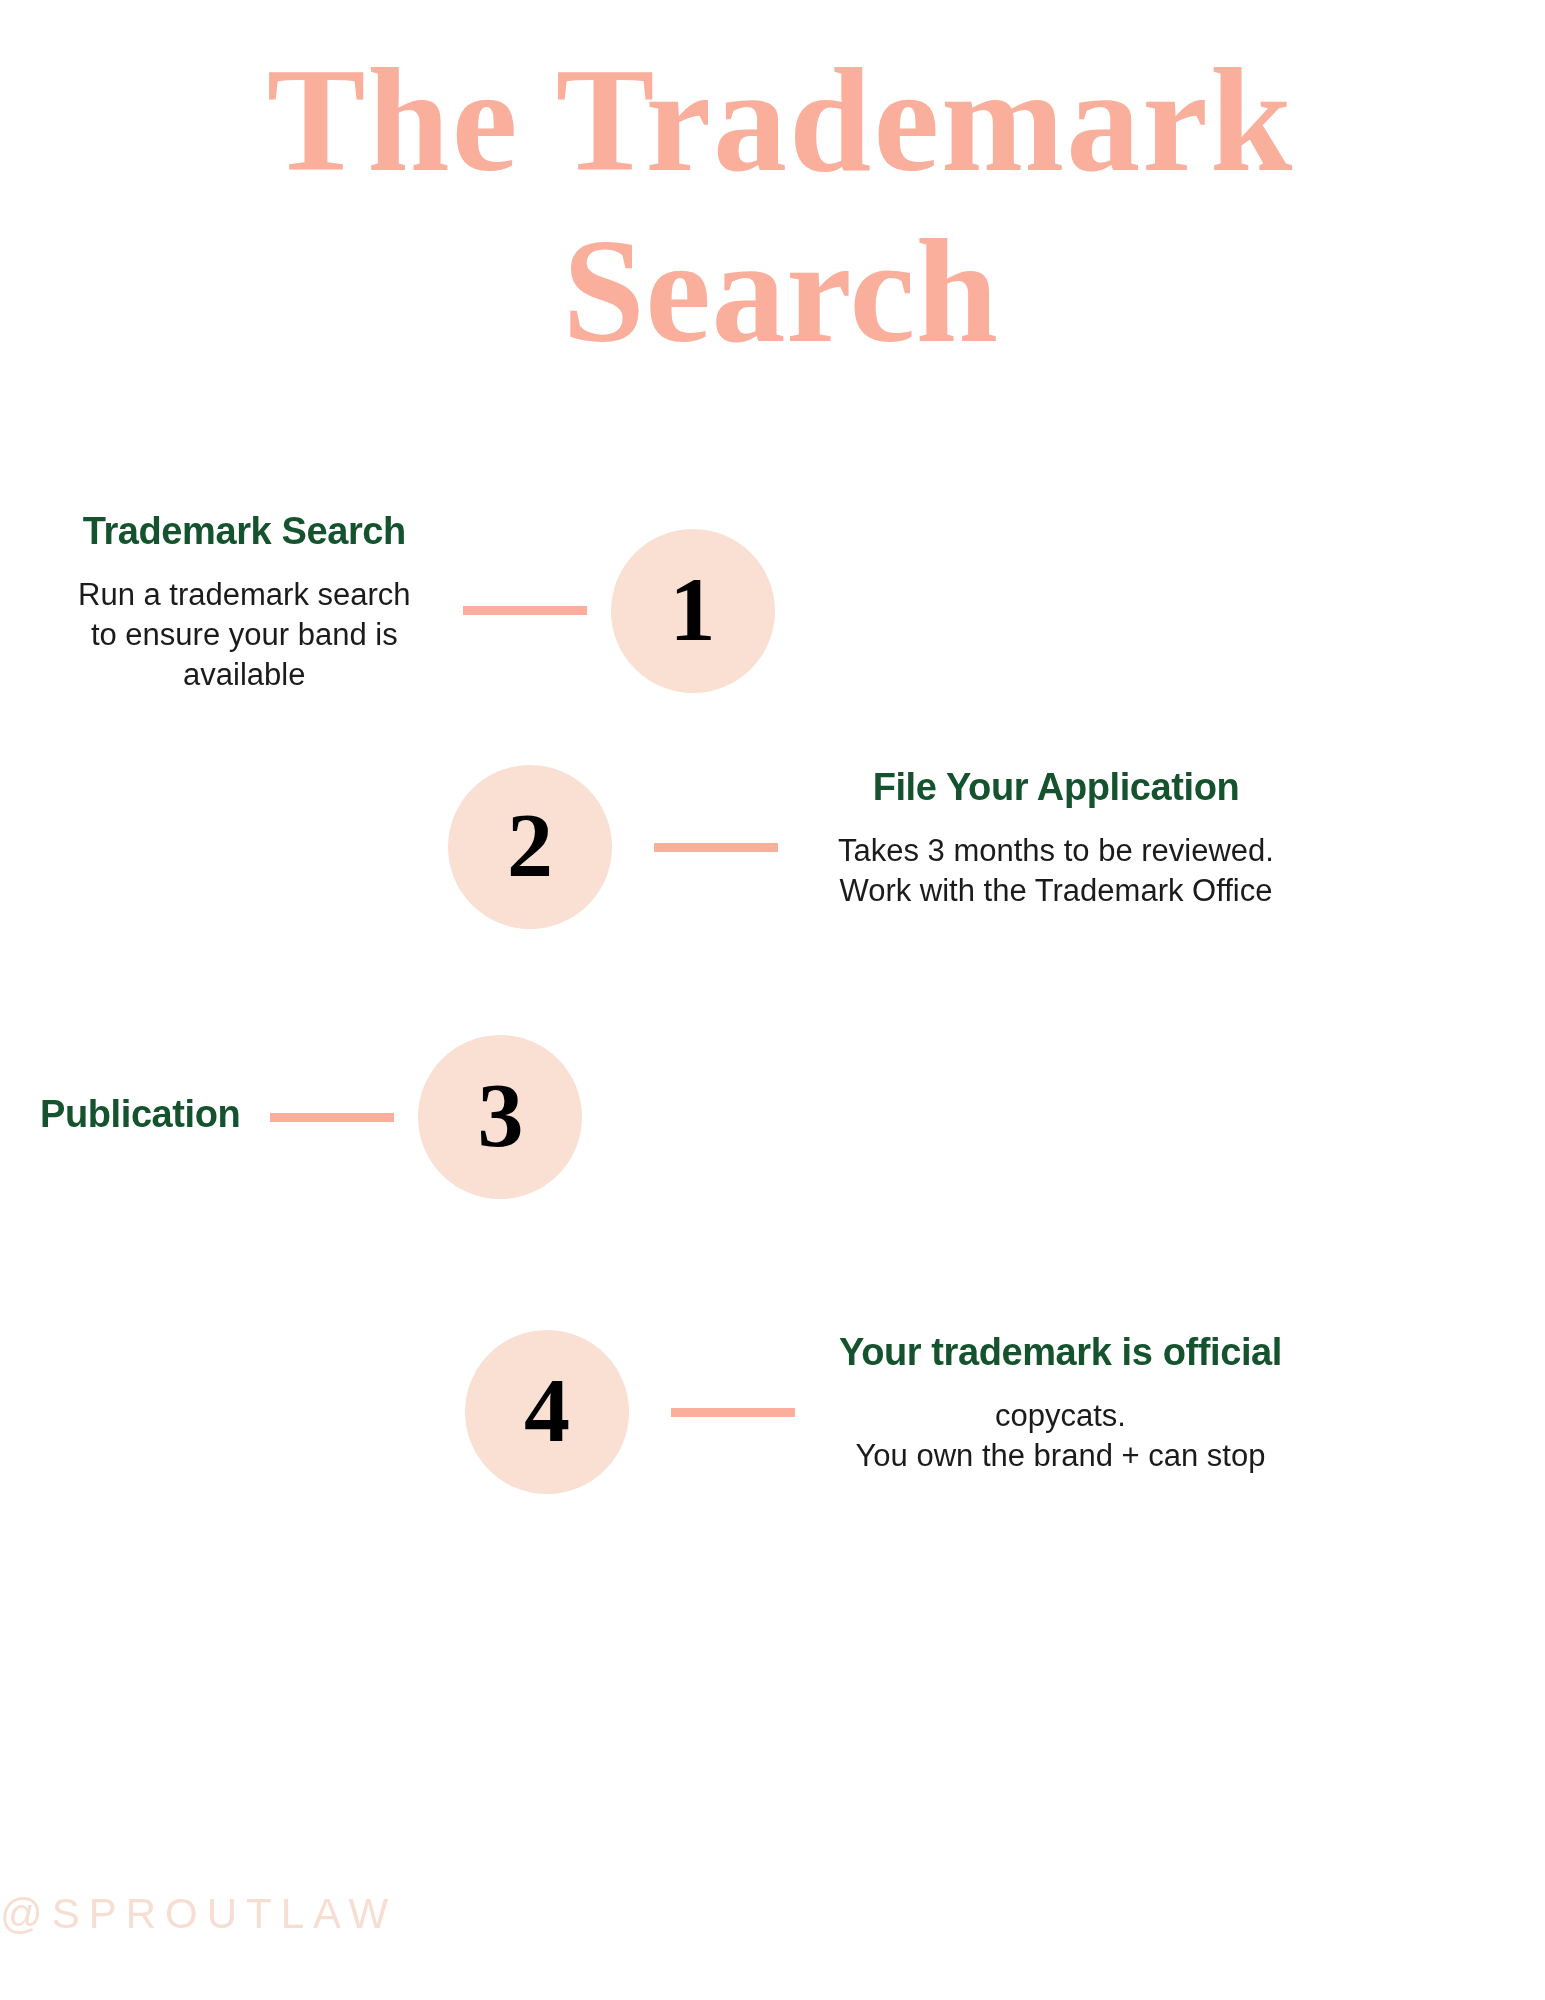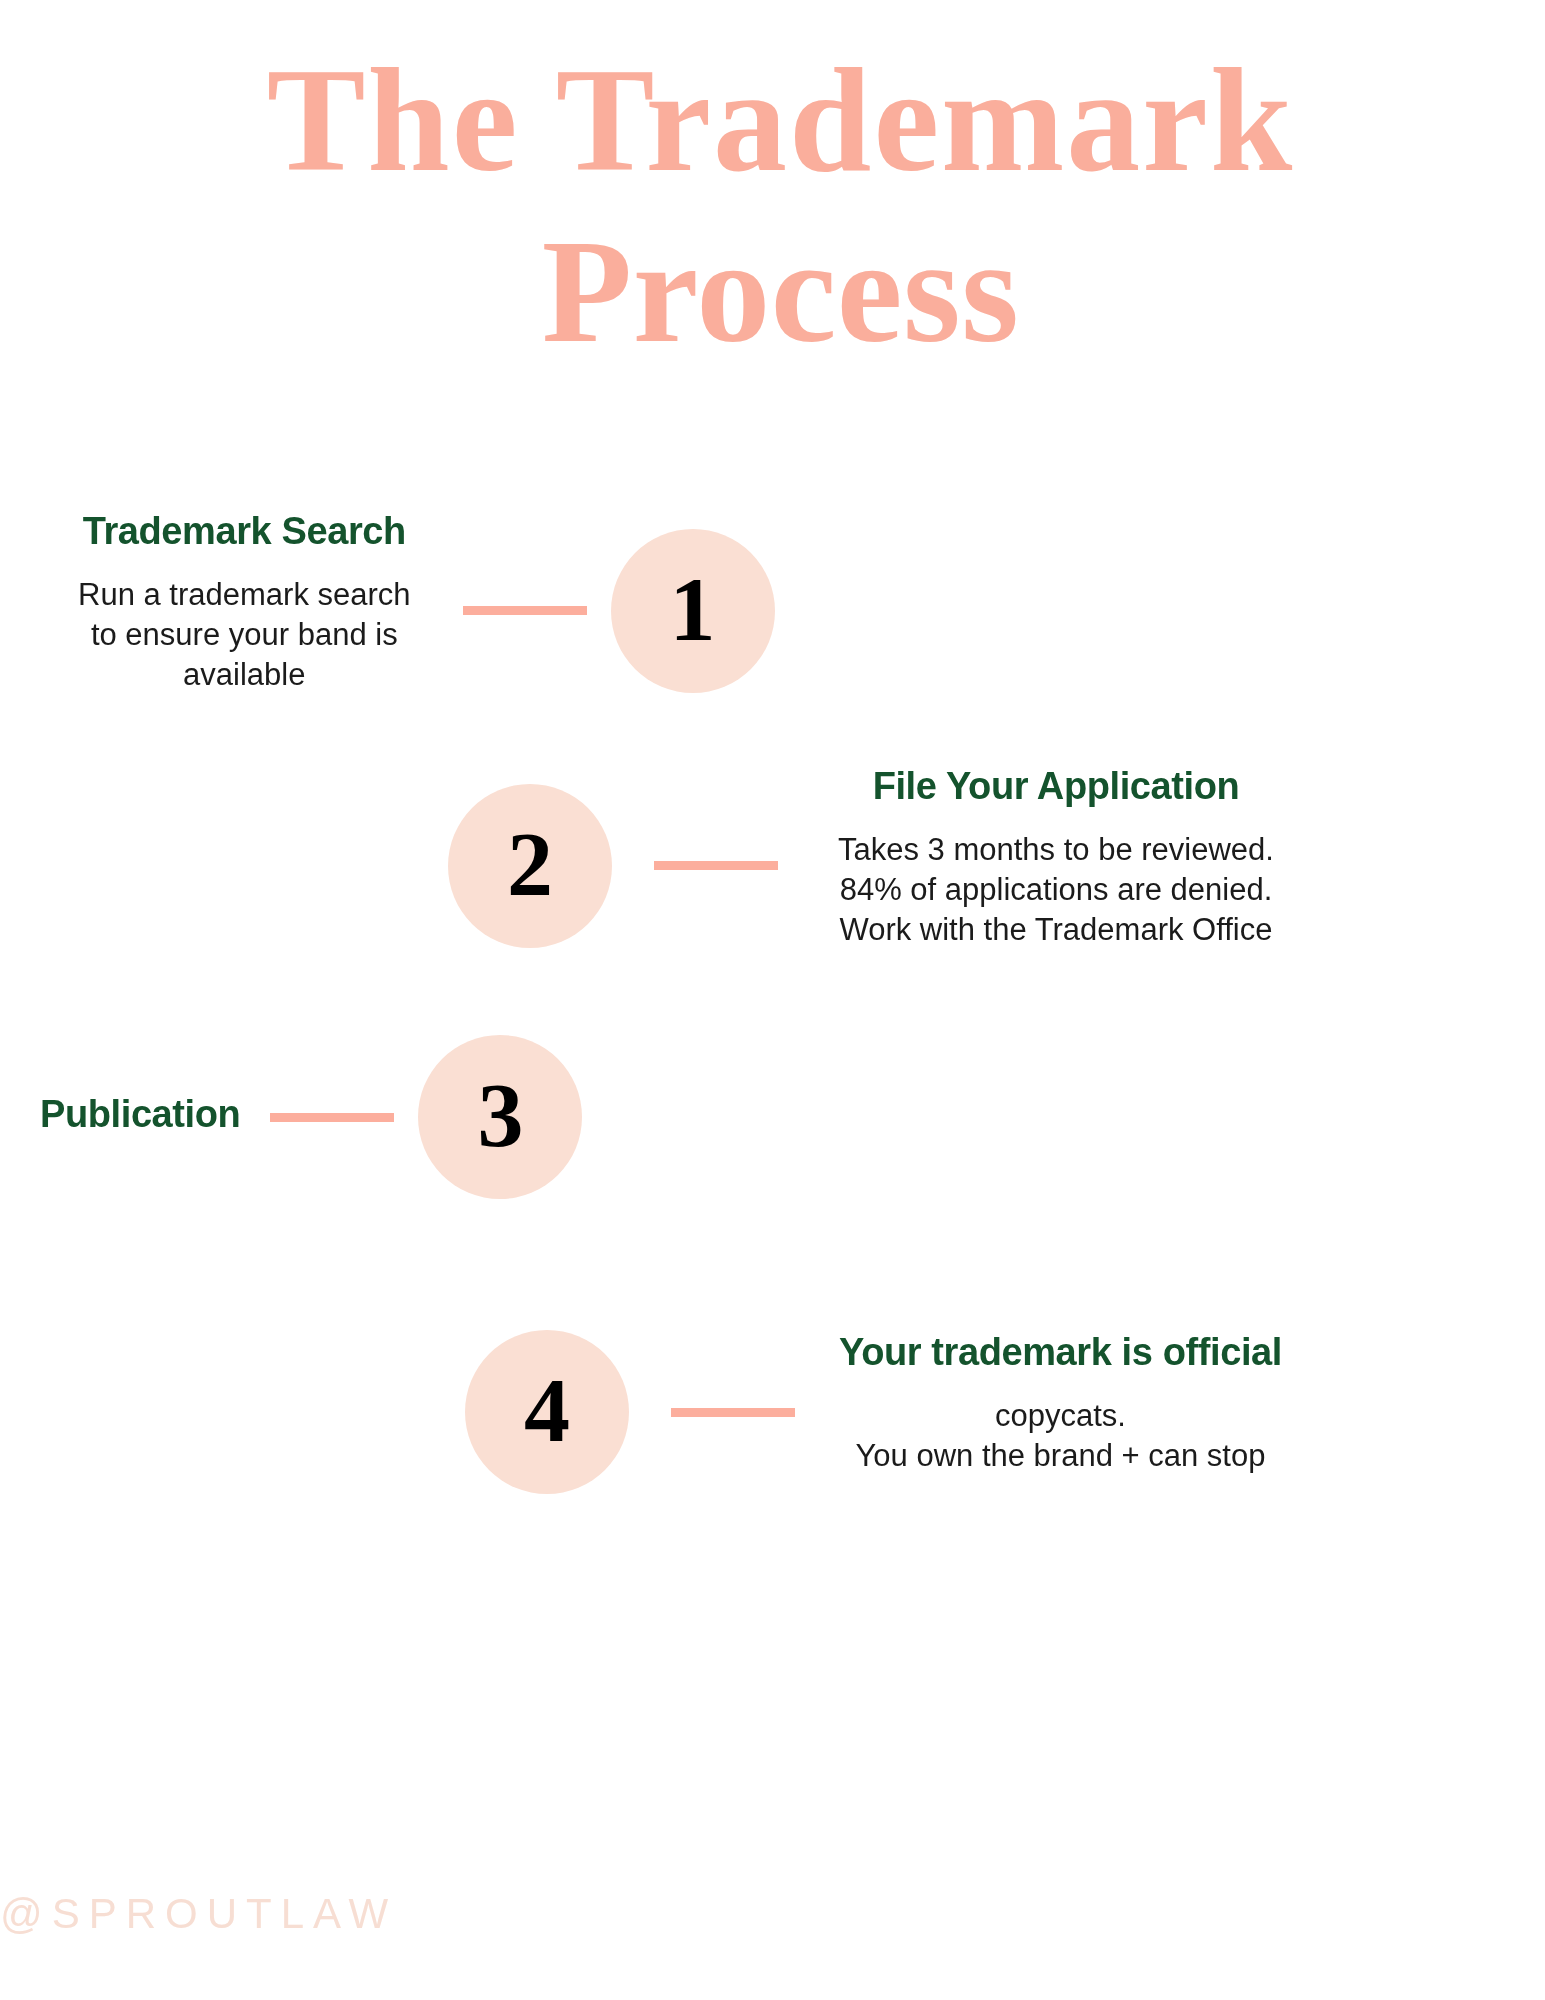--- a/index.html
+++ b/index.html
@@ -152,21 +152,21 @@
     display: inline-block;
   }
 </style>
 </head>
 <body>
 
 <div class="page">
 
   <div class="title-block">
     <span class="title-line l1">The Trademark</span>
-    <span class="title-line l2">Process</span>
+    <span class="title-line l2">Search</span>
   </div>
 
   <div class="step left-text" id="step-1">
     <div class="txt align-center">
       <div class="heading">Trademark Search</div>
       <div class="body">
         <span class="ln">Run a trademark search</span>
         <span class="ln">to ensure your band is</span>
         <span class="ln">available</span>
       </div>
@@ -183,21 +183,20 @@
     <div class="numcircle">
       <span class="num">2</span>
     </div>
     <div class="gap-b"></div>
     <div class="connector"></div>
     <div class="gap-a"></div>
     <div class="txt align-center">
       <div class="heading">File Your Application</div>
       <div class="body">
         <span class="ln">Takes 3 months to be reviewed.</span>
-        <span class="ln">84% of applications are denied.</span>
         <span class="ln">Work with the Trademark Office</span>
       </div>
     </div>
   </div>
 
   <div class="step left-text" id="step-3">
     <div class="txt align-center">
       <div class="heading">Publication</div>
     </div>
     <div class="gap-a"></div>

